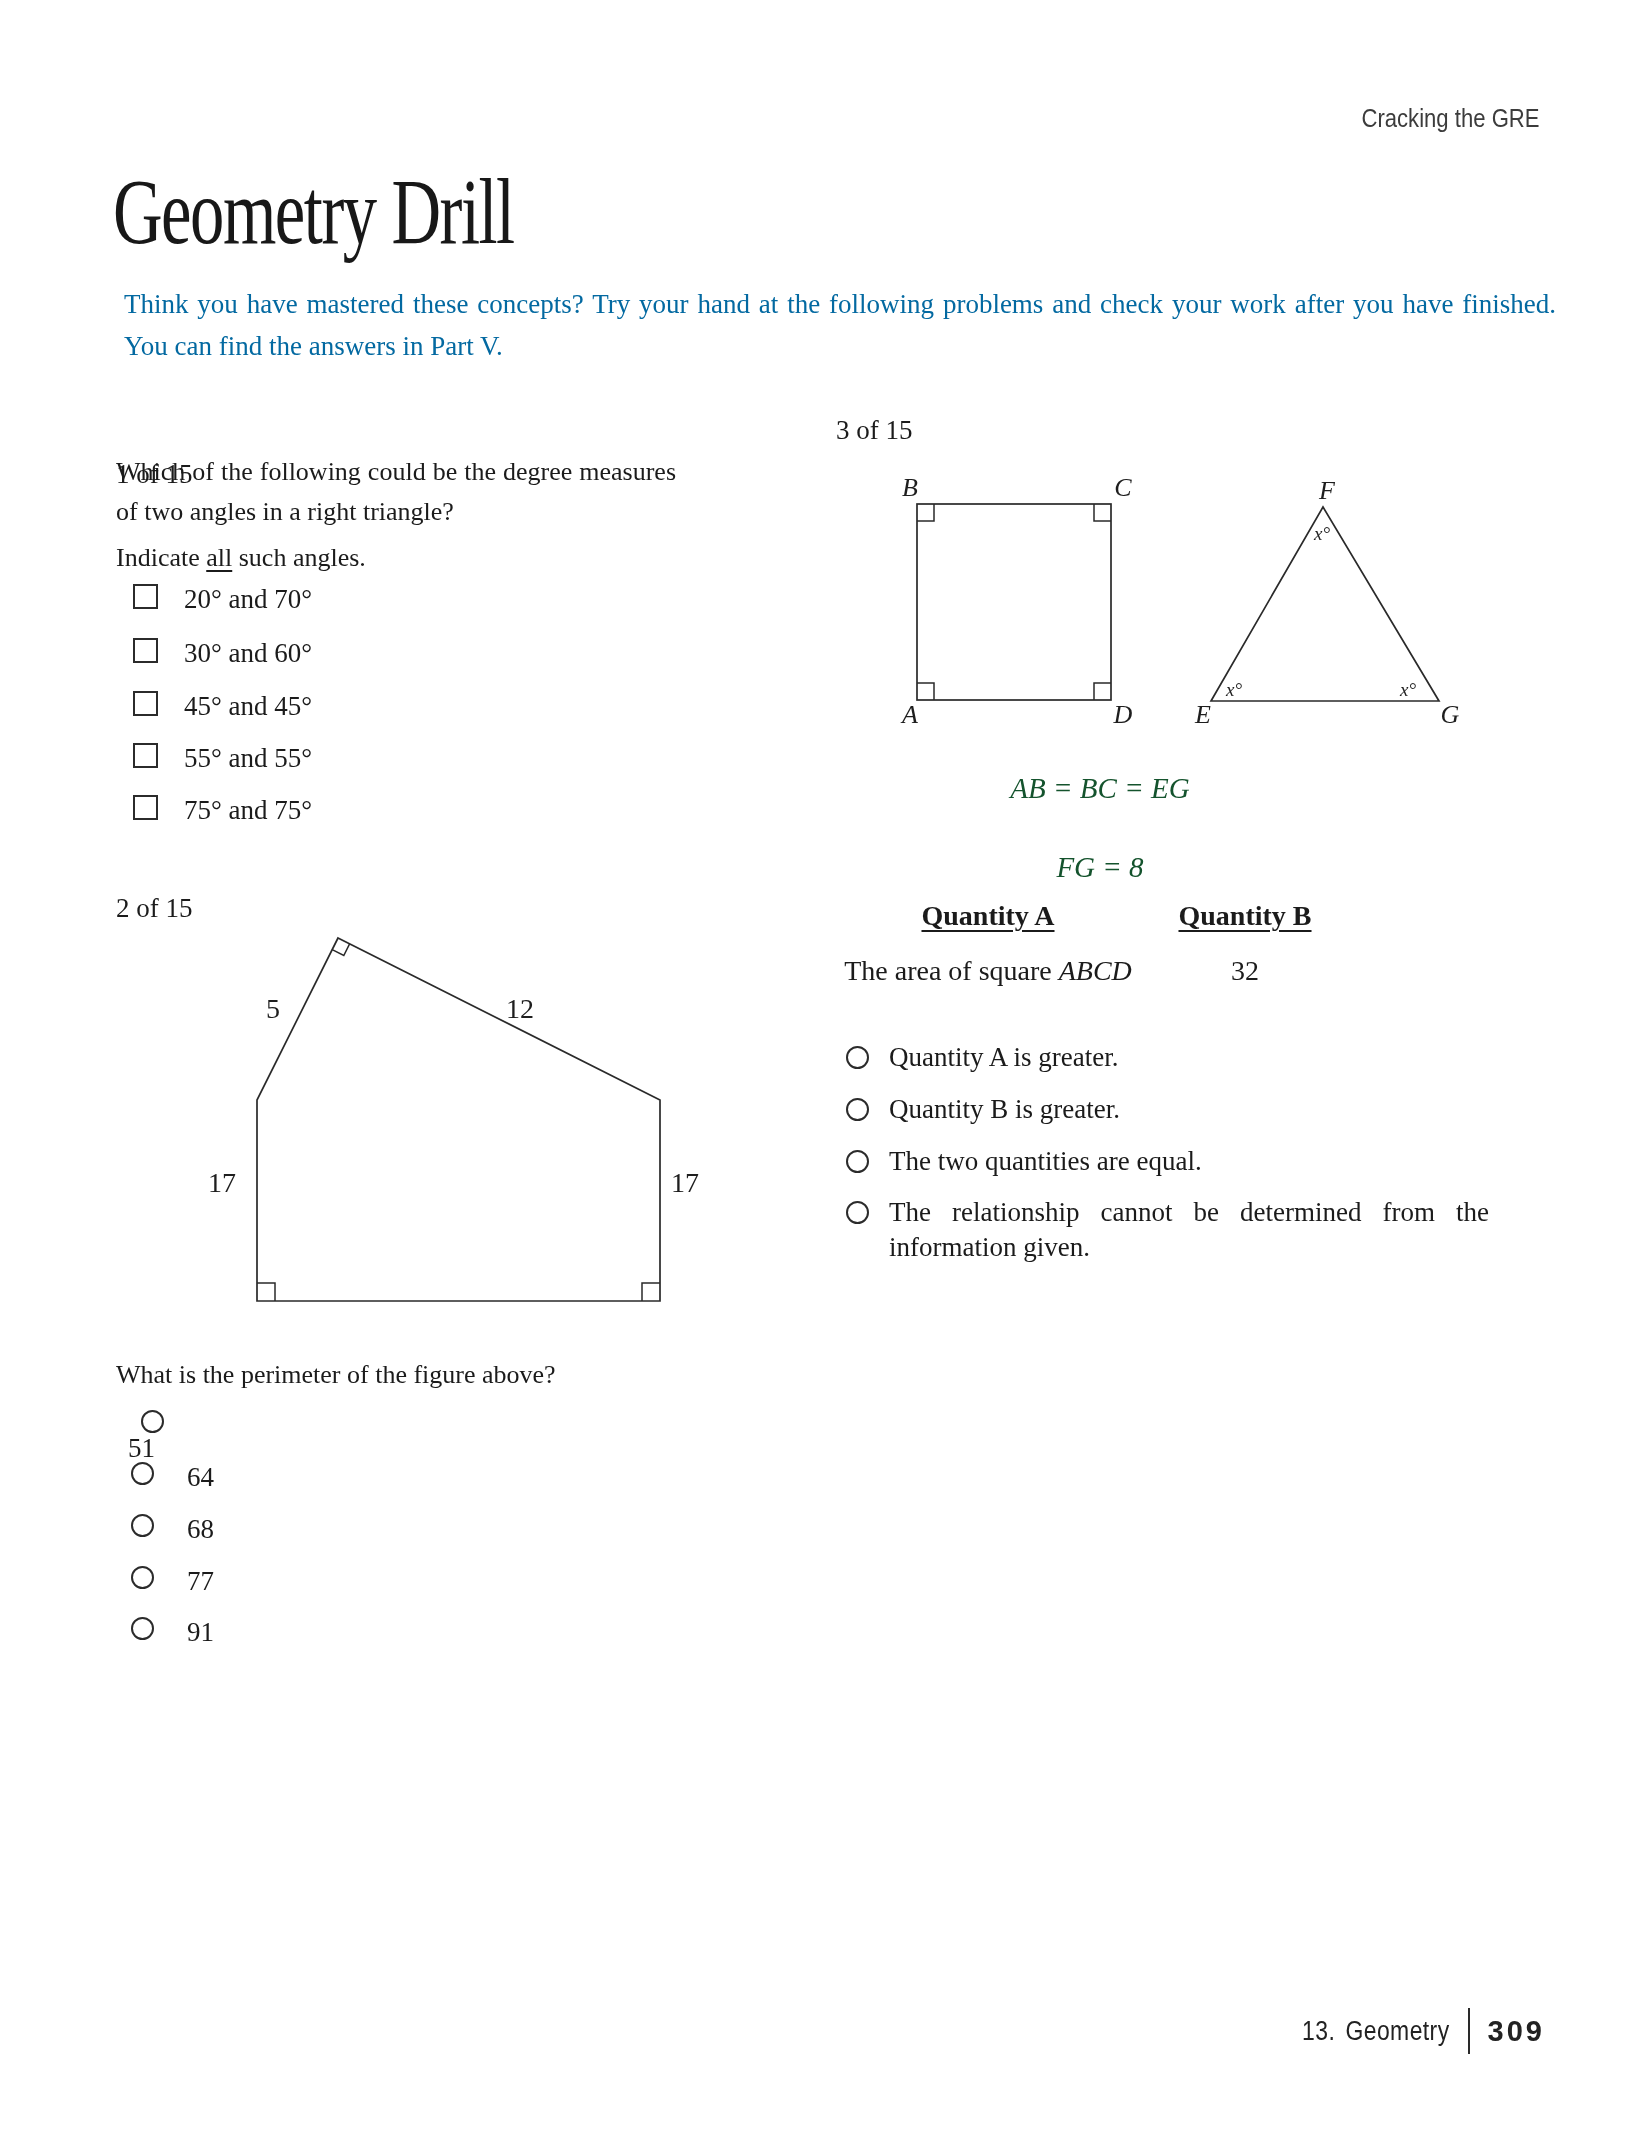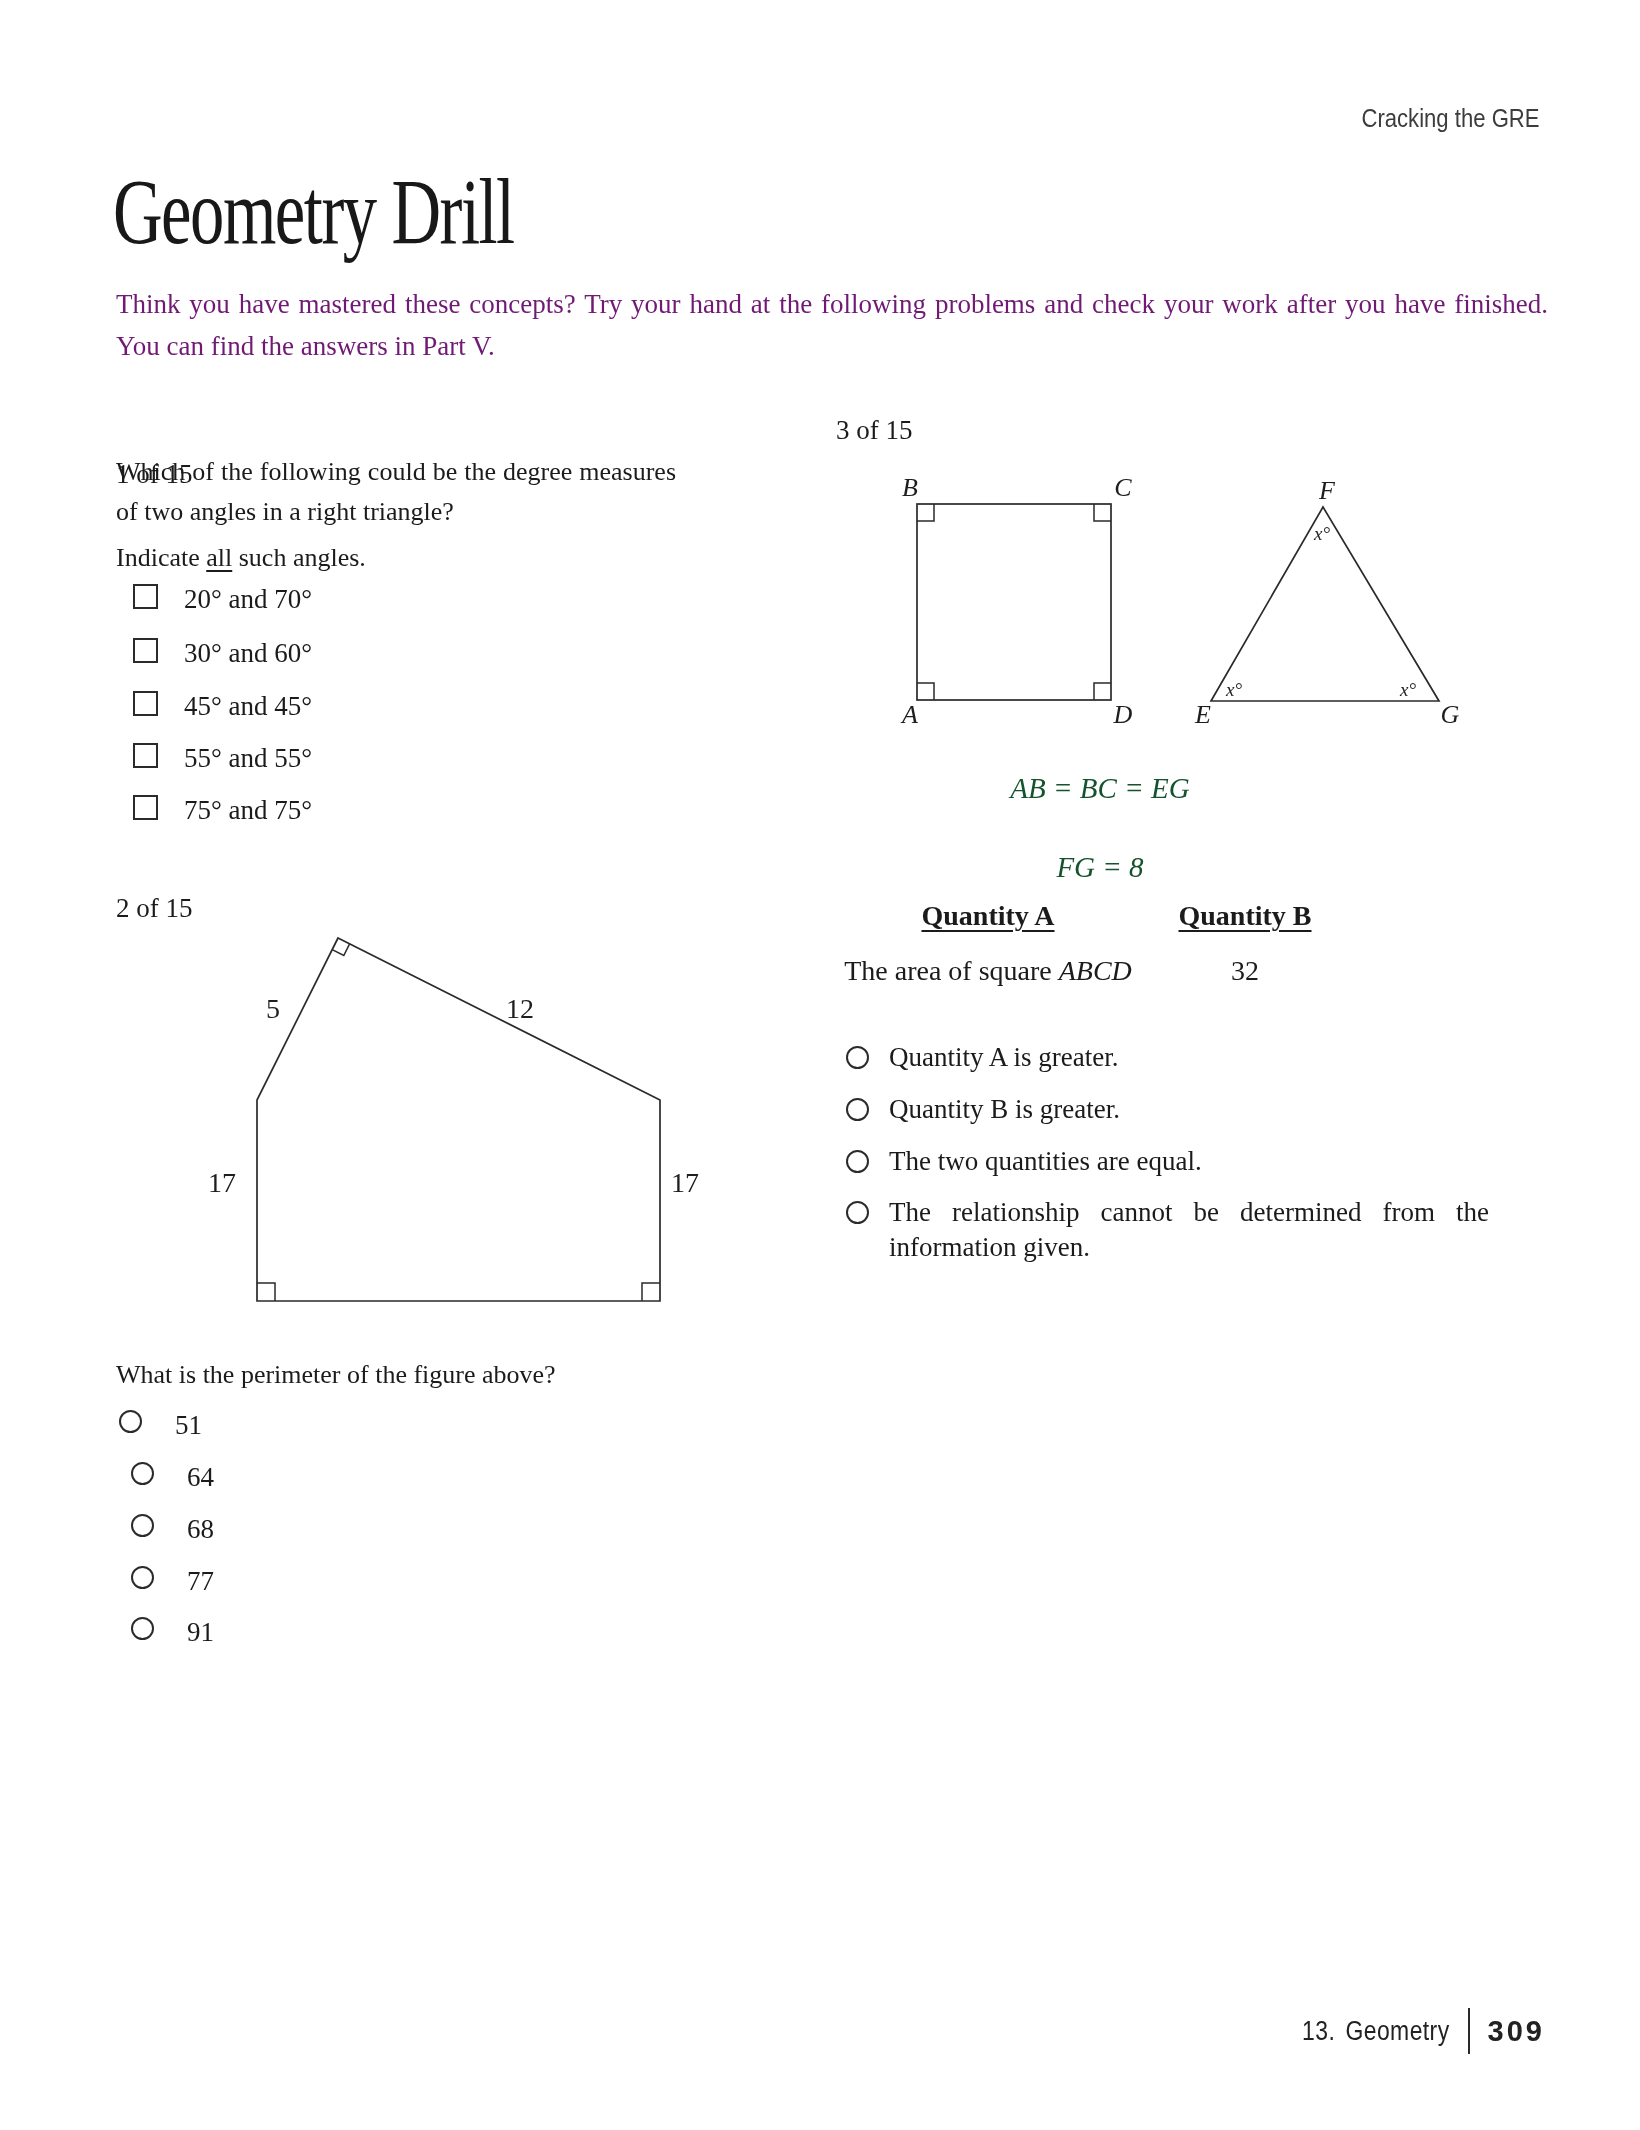--- a/index.html
+++ b/index.html
@@ -38,23 +38,23 @@
 
   
   .page-title{
     left:113px;top:160px;
     font-size:94px;line-height:1.1;
     letter-spacing:-2px;
     transform:scaleX(0.73);transform-origin:left top;
     white-space:nowrap;color:#181818;
   }
   .intro{
-    left:116px;top:284px;width:1432px;
+    left:124px;top:284px;width:1432px;
     font-size:27px;line-height:1.55;
-    text-align:justify;color:#701a75;
+    text-align:justify;color:#0369a1;
   }
 
   
   .qnum{font-size:27px;color:#1b1b1b;}
   .qtext{font-size:26px;line-height:1.55;color:#1b1b1b;}
   .justify{text-align:justify;}
 
   
   .choice-row{display:flex;height:40px;}
   .checkbox{
@@ -141,21 +141,21 @@
     <polyline class="mark" points="462,383 462,365 480,365"></polyline>
 
     <text class="sidelen" x="93" y="100" text-anchor="middle">5</text>
     <text class="sidelen" x="340" y="100" text-anchor="middle">12</text>
     <text class="sidelen" x="42" y="274" text-anchor="middle">17</text>
     <text class="sidelen" x="505" y="274" text-anchor="middle">17</text>
   </svg>
 
   <div class="abs qtext" style="left:116px;top:1355px;text-align:center;">What is the perimeter of the figure above?</div>
 
-  <div class="abs choice-row" style="left:106px;top:1410px;">
+  <div class="abs choice-row" style="left:128px;top:1410px;flex-direction:column;">
     <span class="radio" style="margin-left:13px;margin-right:33px;"></span>
     <span class="choice-label">51</span>
   </div>
   <div class="abs choice-row" style="left:118px;top:1462px;">
     <span class="radio" style="margin-left:13px;margin-right:33px;"></span>
     <span class="choice-label">64</span>
   </div>
   <div class="abs choice-row" style="left:118px;top:1514px;">
     <span class="radio" style="margin-left:13px;margin-right:33px;"></span>
     <span class="choice-label">68</span>

